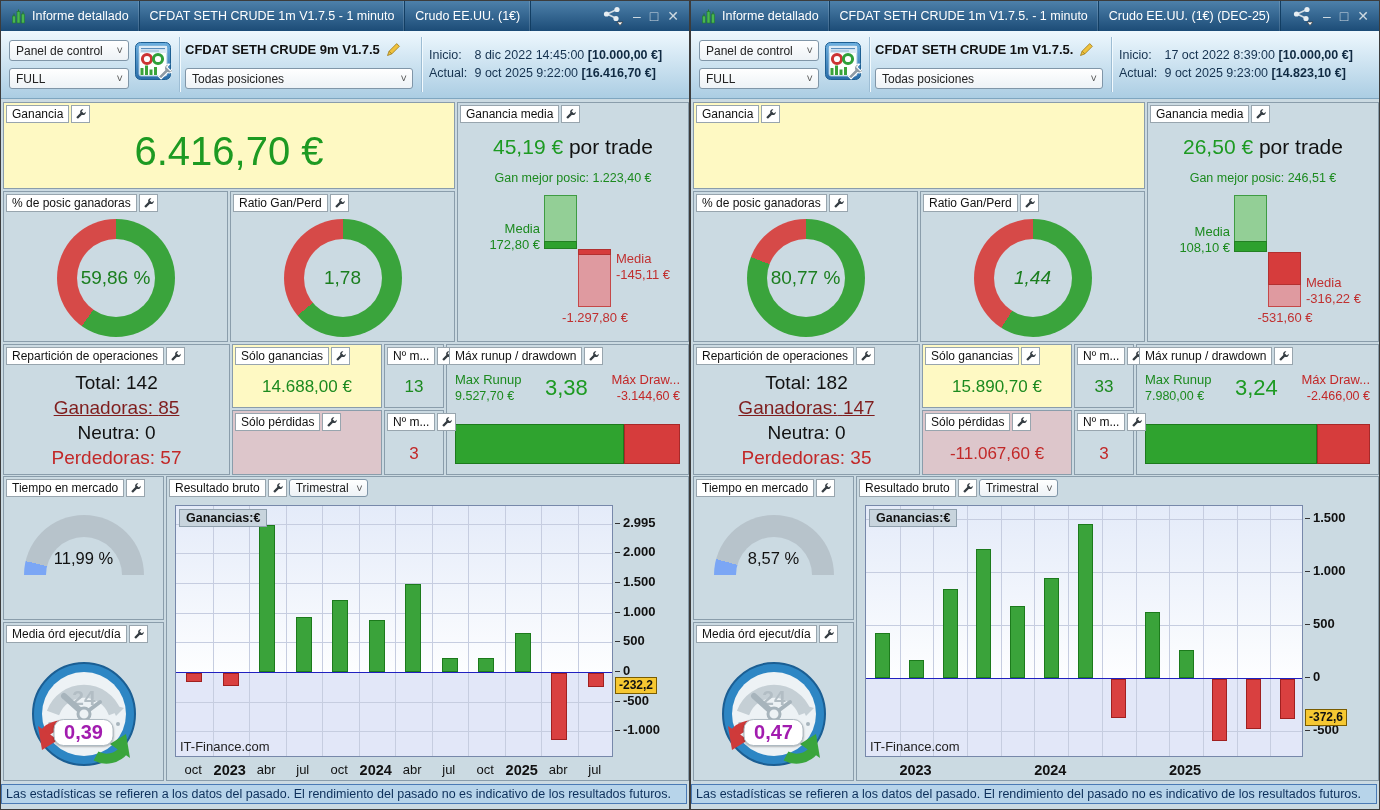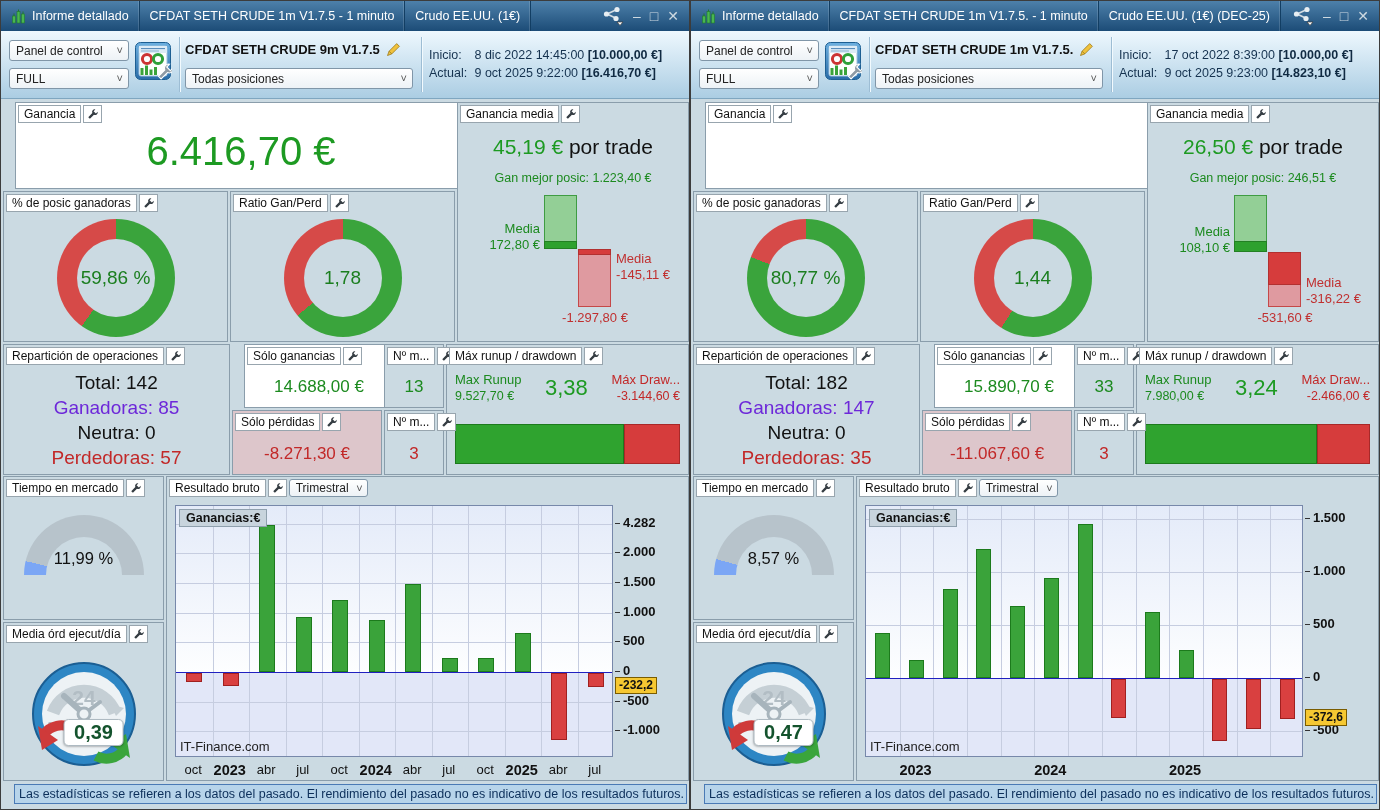--- a/index.html
+++ b/index.html
@@ -19,21 +19,21 @@
   .vsep{position:absolute;top:6px;bottom:6px;width:1px;background:#9dbdd4;box-shadow:1px 0 0 #f2fafe;}
   .sysname{position:absolute;left:184px;top:11px;font-size:13px;font-weight:bold;color:#111;display:flex;gap:6px;align-items:center;white-space:nowrap;}
   .infoblock{position:absolute;left:428px;top:15px;font-size:12.5px;color:#15324f;line-height:18px;white-space:nowrap;}
   .infoblock b{color:#102a42;}
   .il{display:inline-block;min-width:42px;}
   
   .box{position:absolute;border:1px solid #8a9dab;background:#cbdae2;}
   .hdr{position:absolute;top:2px;left:2px;display:flex;z-index:4;align-items:stretch;}
   .hlabel{background:#fff;border:1px solid #98a5ae;padding:1px 5px;font-size:12px;color:#111;white-space:nowrap;}
   .wrenchbtn{background:#fff;border:1px solid #98a5ae;margin-left:2px;width:19px;display:flex;align-items:center;justify-content:center;cursor:pointer;}
-  .greenbg{background:#ffffff;margin-left:12px;}
+  .greenbg{background:#fef9c3;}
   .redbg{background:#ddc6cb;}
   .bigval{position:absolute;inset:12px 0 0 0;display:flex;align-items:center;justify-content:center;font-size:40px;color:#1d9a22;}
   
   .ga-line{position:absolute;top:32px;left:0;right:0;text-align:center;font-size:21px;color:#111;white-space:nowrap;}
   .ga-line .gv{color:#1d9a22;}
   .ga-best{position:absolute;top:68px;left:0;right:0;text-align:center;font-size:12.5px;color:#1c8a1f;}
   .waterfall{position:absolute;left:0;top:86px;width:100%;height:150px;}
   .wf-gbar{position:absolute;width:33px;background:#93cf96;border:1px solid #3f9c43;}
   .wf-gdark{position:absolute;left:-1px;right:-1px;bottom:-1px;background:#2ea12e;border:1px solid #238023;}
   .wf-rbar{position:absolute;width:33px;background:#df9aa0;border:1px solid #c54848;}
@@ -41,39 +41,39 @@
   .wf-winlbl{position:absolute;width:82px;text-align:right;font-size:13px;color:#1c8a1f;line-height:16px;}
   .wf-losslbl{position:absolute;font-size:13px;color:#c03030;line-height:16px;}
   .wf-maxloss{position:absolute;transform:translateX(-50%);font-size:13px;color:#c03030;white-space:nowrap;}
   
   .donutwrap{position:absolute;inset:22px 0 0 0;display:flex;align-items:center;justify-content:center;}
   .donut{position:relative;width:118px;height:118px;border-radius:50%;}
   .donut::after{content:"";position:absolute;inset:20px;border-radius:50%;background:#cbdae2;}
   .donut-val{position:absolute;inset:0;display:flex;align-items:center;justify-content:center;font-size:19px;color:#1b7e1f;z-index:2;}
   
   .repart{position:absolute;inset:26px 6px 4px 6px;display:flex;flex-direction:column;justify-content:space-around;text-align:center;font-size:19px;color:#111;}
-  .repart .g{color:#6d28d9;}
+  .repart .g{color:#7f1d1d;text-decoration:underline;}
   .repart .r{color:#c22828;}
   .midval{position:absolute;inset:22px 0 0 0;display:flex;align-items:center;justify-content:center;font-size:17px;}
   .gtxt{color:#1c8a1f;}
   .rtxt{color:#c22828;}
   
   .ru-row{position:absolute;top:26px;left:8px;right:8px;display:flex;justify-content:space-between;align-items:flex-start;}
   .ru-col{font-size:13px;line-height:17px;}
   .ru-ratio{font-size:22px;color:#1d9a22;margin-top:4px;}
   .rubar{position:absolute;left:8px;right:8px;bottom:10px;height:40px;display:flex;}
   .rugreen{background:#2fa32f;border:1px solid #1d7a1d;}
   .rured{background:#d63c3c;border:1px solid #a82828;flex:1;}
   
   .gauge{position:absolute;left:50%;top:38px;transform:translateX(-50%);width:120px;height:60px;border-radius:120px 120px 0 0;}
   .gauge::after{content:"";position:absolute;left:22px;top:22px;width:76px;height:38px;border-radius:76px 76px 0 0;background:#cbdae2;}
   .gauge-val{position:absolute;left:0;right:0;top:72px;text-align:center;font-size:16.5px;color:#111;}
   
   .clockwrap{position:absolute;inset:24px 0 0 0;display:flex;align-items:center;justify-content:center;}
-  .clockval{position:absolute;left:50%;top:96px;transform:translateX(-50%);background:#fff;border:1px solid #aebac2;border-radius:5px;padding:1px 10px;font-size:20px;font-weight:bold;color:#14532d;box-shadow:0 1px 2px rgba(0,0,0,.25);margin-left:10px;}
+  .clockval{position:absolute;left:50%;top:96px;transform:translateX(-50%);background:#fff;border:1px solid #aebac2;border-radius:10px;padding:1px 10px;font-size:20px;font-weight:bold;color:#a21caf;box-shadow:0 1px 2px rgba(0,0,0,.25);}
   
   .chartbox{background:#cbdae2;}
   .hdrsel{position:static;margin-left:2px;height:auto;padding:1px 18px 1px 6px;}
   .plot{position:absolute;left:8px;top:28px;width:438px;height:252px;border:1px solid #7788aa;background:#fff;overflow:hidden;}
   .layers{position:absolute;inset:0;}
   .legend{position:absolute;left:3px;top:3px;z-index:3;background:#c8d4dd;border:1px solid #8fa0ad;padding:1px 6px;font-size:12.5px;font-weight:bold;color:#111;}
   .watermark{position:absolute;left:4px;bottom:2px;z-index:3;font-size:13px;color:#222;}
   .yzone{position:absolute;left:448px;top:28px;width:72px;height:252px;}
   .ytick{position:absolute;left:8px;font-size:13px;font-weight:bold;color:#111;}
   .ytickmark{position:absolute;left:0;width:5px;height:1px;background:#333;}
@@ -83,21 +83,21 @@
   .xlab.bold{font-weight:bold;font-size:14.5px;}
   .hline{position:absolute;left:0;right:0;height:1px;background:#c6cde0;}
   .vline{position:absolute;top:0;bottom:0;width:1px;background:#c6cde0;}
   .zeroline{position:absolute;left:0;right:0;height:1px;background:#2020c0;z-index:2;}
   .ztop{position:absolute;left:0;right:0;top:0;background:linear-gradient(#e4ebf9,#fdfeff);}
   .zbot{position:absolute;left:0;right:0;bottom:0;background:#e2e7f8;}
   .bar{position:absolute;z-index:1;}
   .bar.pos{background:#3aa33a;border:1px solid #1c7a1c;}
   .bar.neg{background:#d94040;border:1px solid #a02020;}
   
-  .statusbar{position:absolute;left:13px;right:2px;bottom:5px;height:20px;background:#b7d4ea;border:1px solid #4a7ab5;color:#0c2f5a;font-size:12.5px;display:flex;align-items:center;padding-left:4px;white-space:nowrap;overflow:hidden;}
+  .statusbar{position:absolute;left:0;right:2px;bottom:5px;height:20px;background:#b7d4ea;border:1px solid #4a7ab5;color:#0c2f5a;font-size:12.5px;display:flex;align-items:center;padding-left:4px;white-space:nowrap;overflow:hidden;}
 </style>
 </head>
 <body>
 
 <svg width="0" height="0" style="position:absolute">
   <defs>
     <g id="wrench-sym">
         <path d="M10.8 1.6a3.1 3.1 0 0 0-3.5 4.3L2.6 10.6l1.9 1.9 4.7-4.7a3.1 3.1 0 0 0 4.3-3.5L11.4 6.4 8.7 3.7z" fill="#343c42"></path>
       </g>
     <g id="candles-sym">
@@ -328,21 +328,20 @@
     </div>
     <div class="box redbg" style="left:231px;top:409px;width:150px;height:65px;">
       <div class="hdr">
           <span class="hlabel">Sólo pérdidas</span>
           <span class="wrenchbtn">
             <svg width="13" height="13" viewBox="0 0 15 15">
               <use href="#wrench-sym"></use>
             </svg>
           </span>
         </div>
-      <div class="midval rtxt">-8.271,30 €</div>
     </div>
     <div class="box" style="left:383px;top:409px;width:60px;height:65px;">
       <div class="hdr">
           <span class="hlabel">Nº m...</span>
           <span class="wrenchbtn">
             <svg width="13" height="13" viewBox="0 0 15 15">
               <use href="#wrench-sym"></use>
             </svg>
           </span>
         </div>
@@ -451,21 +450,21 @@
             <div class="bar pos" style="left: 302px; width: 16px; top: 152.089px; height: 13.9341px;"></div>
             <div class="bar pos" style="left: 339px; width: 16px; top: 126.593px; height: 39.4306px;"></div>
             <div class="bar neg" style="left: 375px; width: 16px; top: 167.024px; height: 67.2988px;"></div>
             <div class="bar neg" style="left: 412px; width: 16px; top: 167.024px; height: 13.7681px;"></div>
           </div>
         <span class="legend">Ganancias:€</span>
         <span class="watermark">IT-Finance.com</span>
       </div>
       <div class="yzone">
           <div class="ytickmark" style="top: 17.7882px;"></div>
-          <div class="ytick" style="top: 9.78824px;">4.282</div>
+          <div class="ytick" style="top: 9.78824px;">2.995</div>
           <div class="ytickmark" style="top: 47.4353px;"></div>
           <div class="ytick" style="top: 39.4353px;">2.000</div>
           <div class="ytickmark" style="top: 77.0824px;"></div>
           <div class="ytick" style="top: 69.0824px;">1.500</div>
           <div class="ytickmark" style="top: 106.729px;"></div>
           <div class="ytick" style="top: 98.7294px;">1.000</div>
           <div class="ytickmark" style="top: 136.376px;"></div>
           <div class="ytick" style="top: 128.376px;">500</div>
           <div class="ytickmark" style="top: 166.024px;"></div>
           <div class="ytick" style="top: 158.024px;">0</div>
@@ -607,21 +606,21 @@
     <div class="box" style="left:229px;top:190px;width:225px;height:151px;">
       <div class="hdr">
           <span class="hlabel">Ratio Gan/Perd</span>
           <span class="wrenchbtn">
             <svg width="13" height="13" viewBox="0 0 15 15">
               <use href="#wrench-sym"></use>
             </svg>
           </span>
         </div>
       <div class="donutwrap">
-          <div class="donut ratio-donut" style="background: conic-gradient(rgb(58, 164, 60) 0deg, rgb(58, 164, 60) 59.0164%, rgb(214, 74, 72) 59.0164%, rgb(214, 74, 72) 100%);">
+          <div class="donut ratio-donut" style="background: conic-gradient(rgb(58, 164, 60) 0deg, rgb(58, 164, 60) 59.0164%, rgb(214, 74, 72) 59.0164%, rgb(214, 74, 72) 100%); font-style: italic;">
             <span class="donut-val">1,44</span>
           </div>
         </div>
     </div>
 
     <div class="box" style="left:2px;top:343px;width:227px;height:131px;">
       <div class="hdr">
           <span class="hlabel">Repartición de operaciones</span>
           <span class="wrenchbtn">
             <svg width="13" height="13" viewBox="0 0 15 15">

